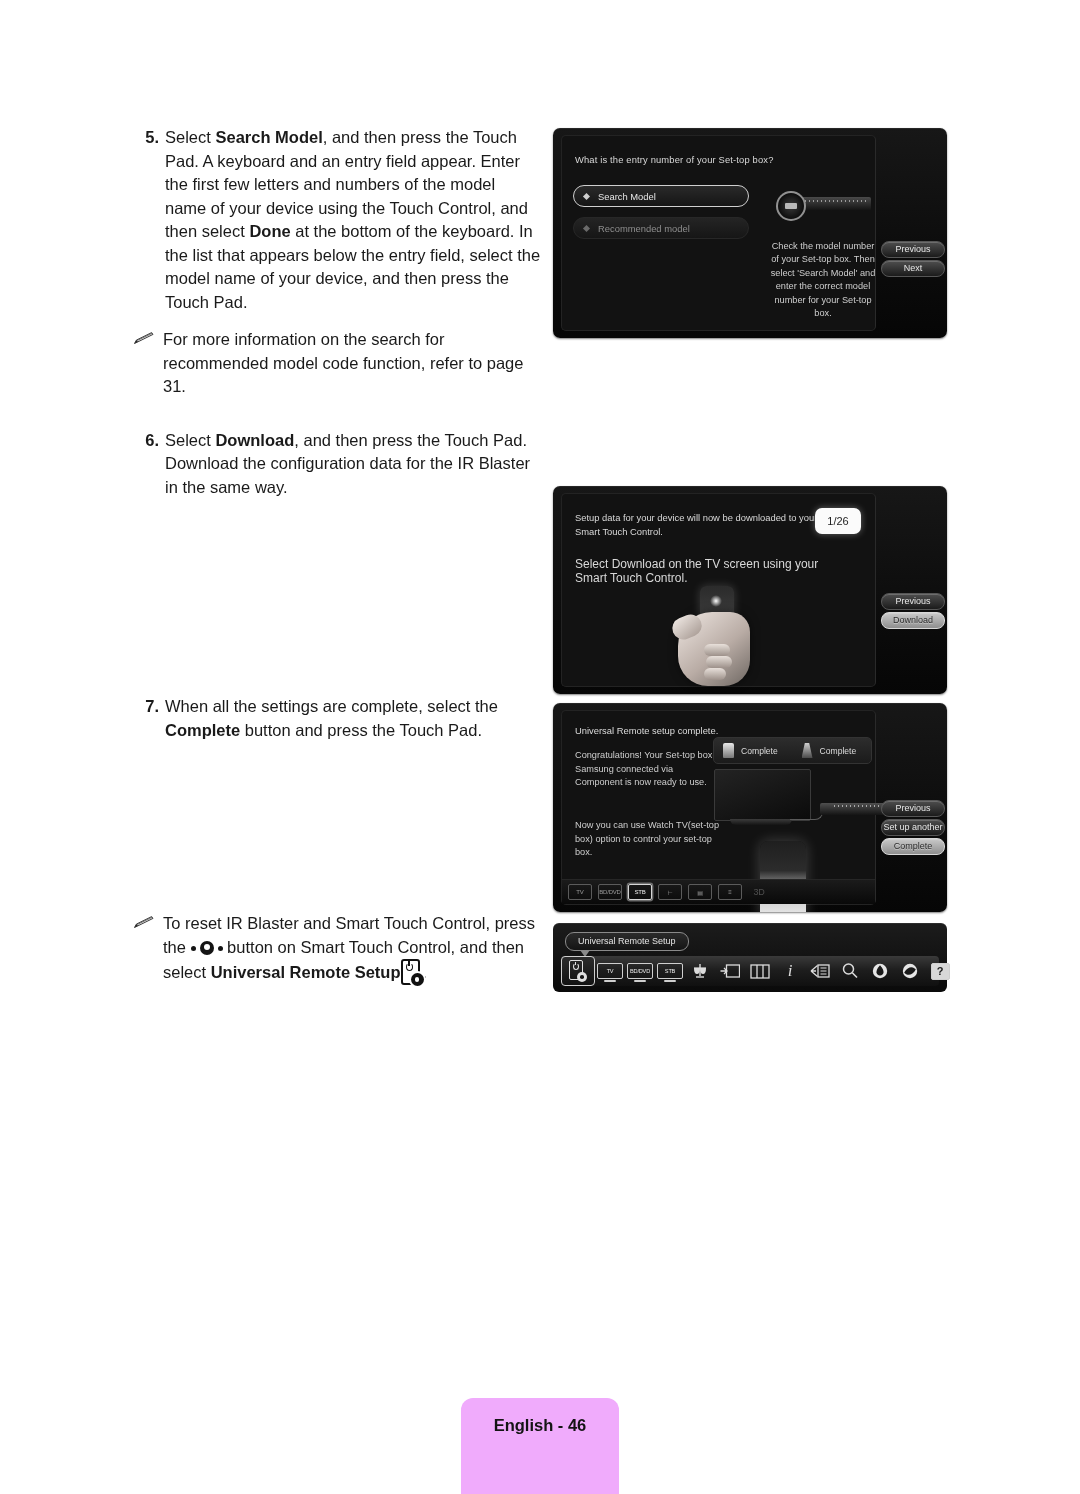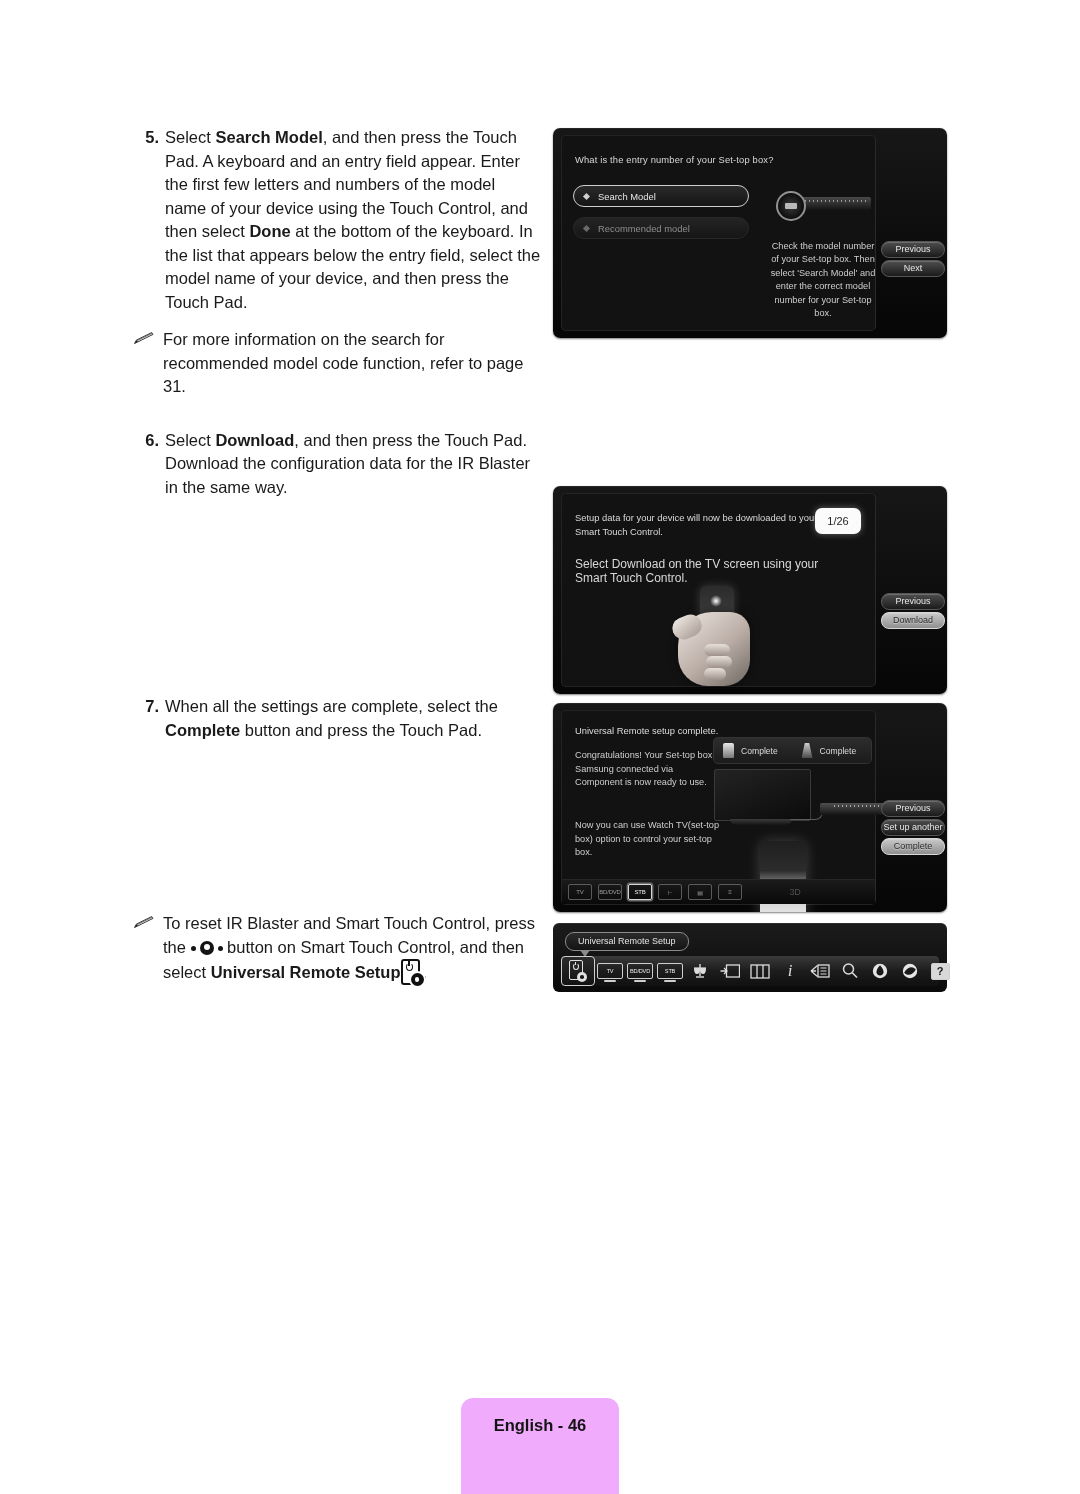--- a/index.html
+++ b/index.html
@@ -284,21 +284,21 @@
     background:linear-gradient(180deg,#1b1b1b,#090909);
     border-top:1px solid #262626;
     display:flex; align-items:center; padding-left:6px; gap:6px;
   }
   .cpi{
     width:22px;height:14px; border:1.2px solid #5b5b5b; border-radius:2px;
     font-size:6px; color:#9a9a9a; display:flex; align-items:center;
     justify-content:center; letter-spacing:-.2px; flex:none;
   }
   .cpi.sel{ border-color:#d6d6d6; color:#eaeaea; box-shadow:0 0 0 1.4px #6d6d6d; }
-  .cpi.dim3d{ border:none; color:#4f4f4f; font-size:9px;margin-left:36px; }
+  .cpi.dim3d{ border:none; color:#4f4f4f; font-size:9px; }
 
   
   #panel-toolbar{
     position:absolute; left:553px; top:923px; width:394px; height:69px;
     background:linear-gradient(180deg,#1c1c1c,#0a0a0a);
     border-radius:6px;
     box-shadow:inset 0 1px 0 rgba(255,255,255,.08);
   }
   .tip{
     position:absolute; left:12px; top:9px; height:17px; padding:0 12px;

